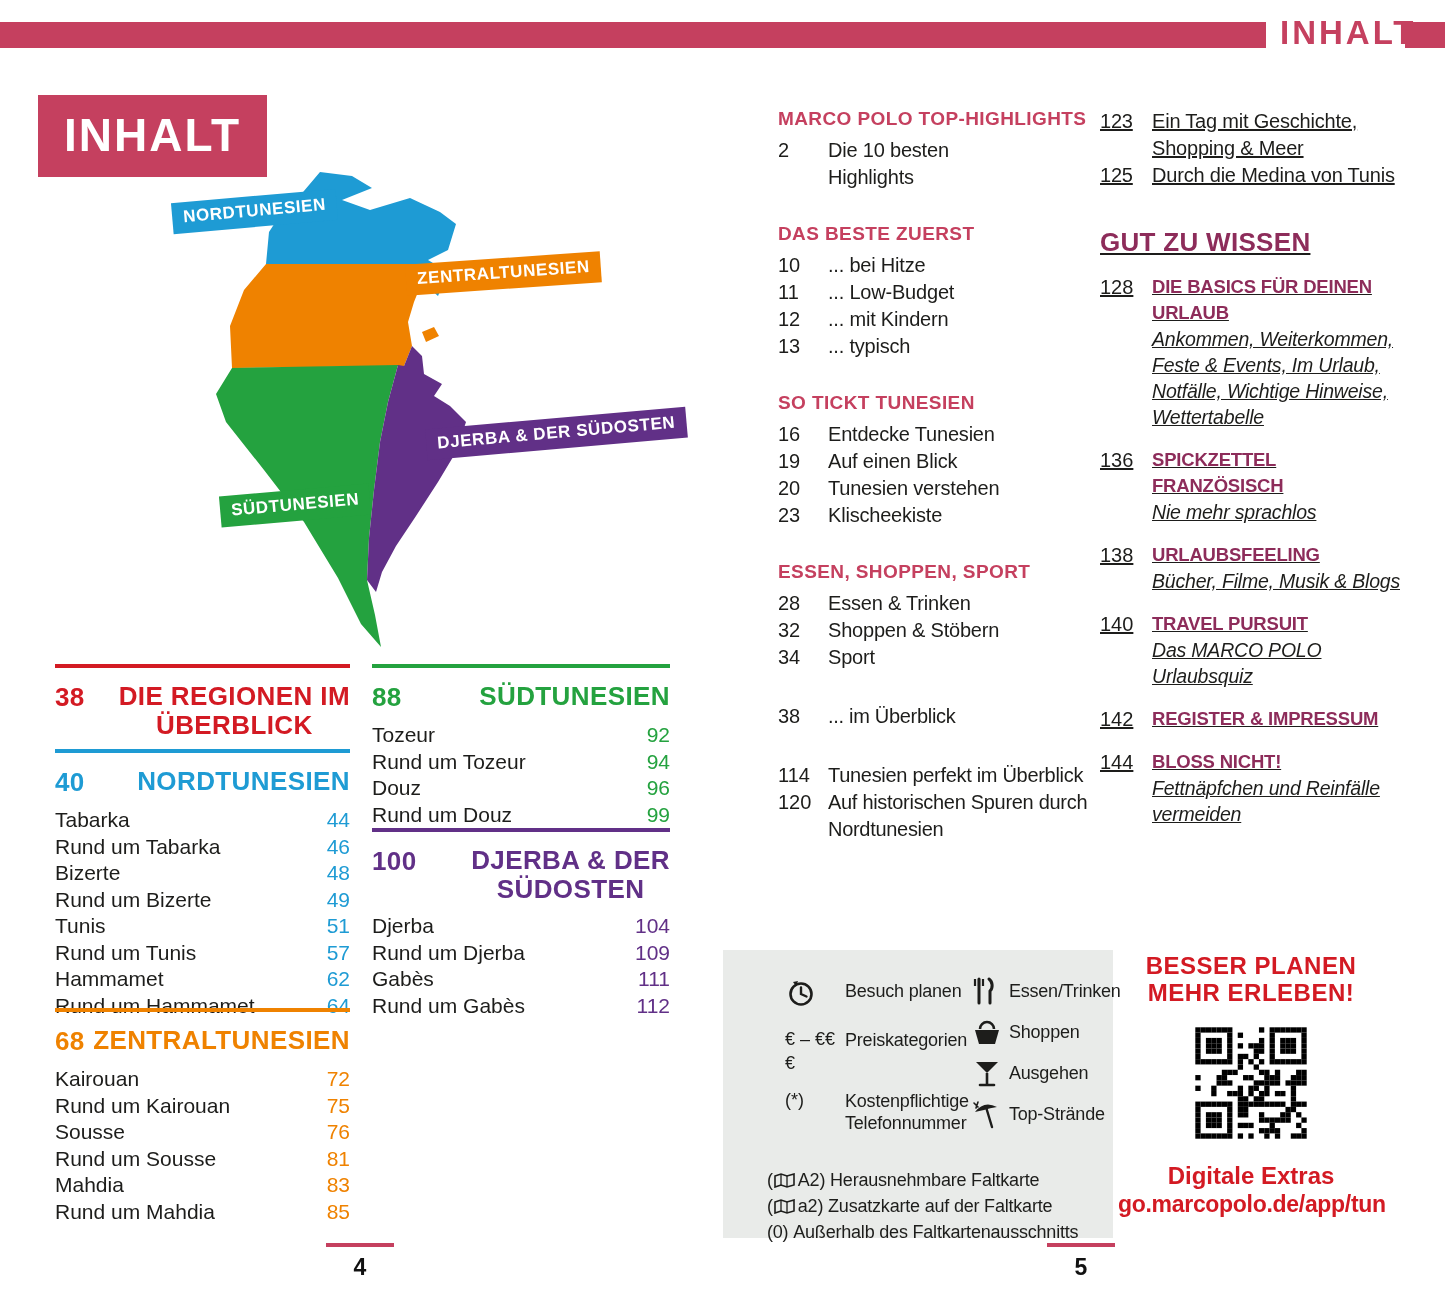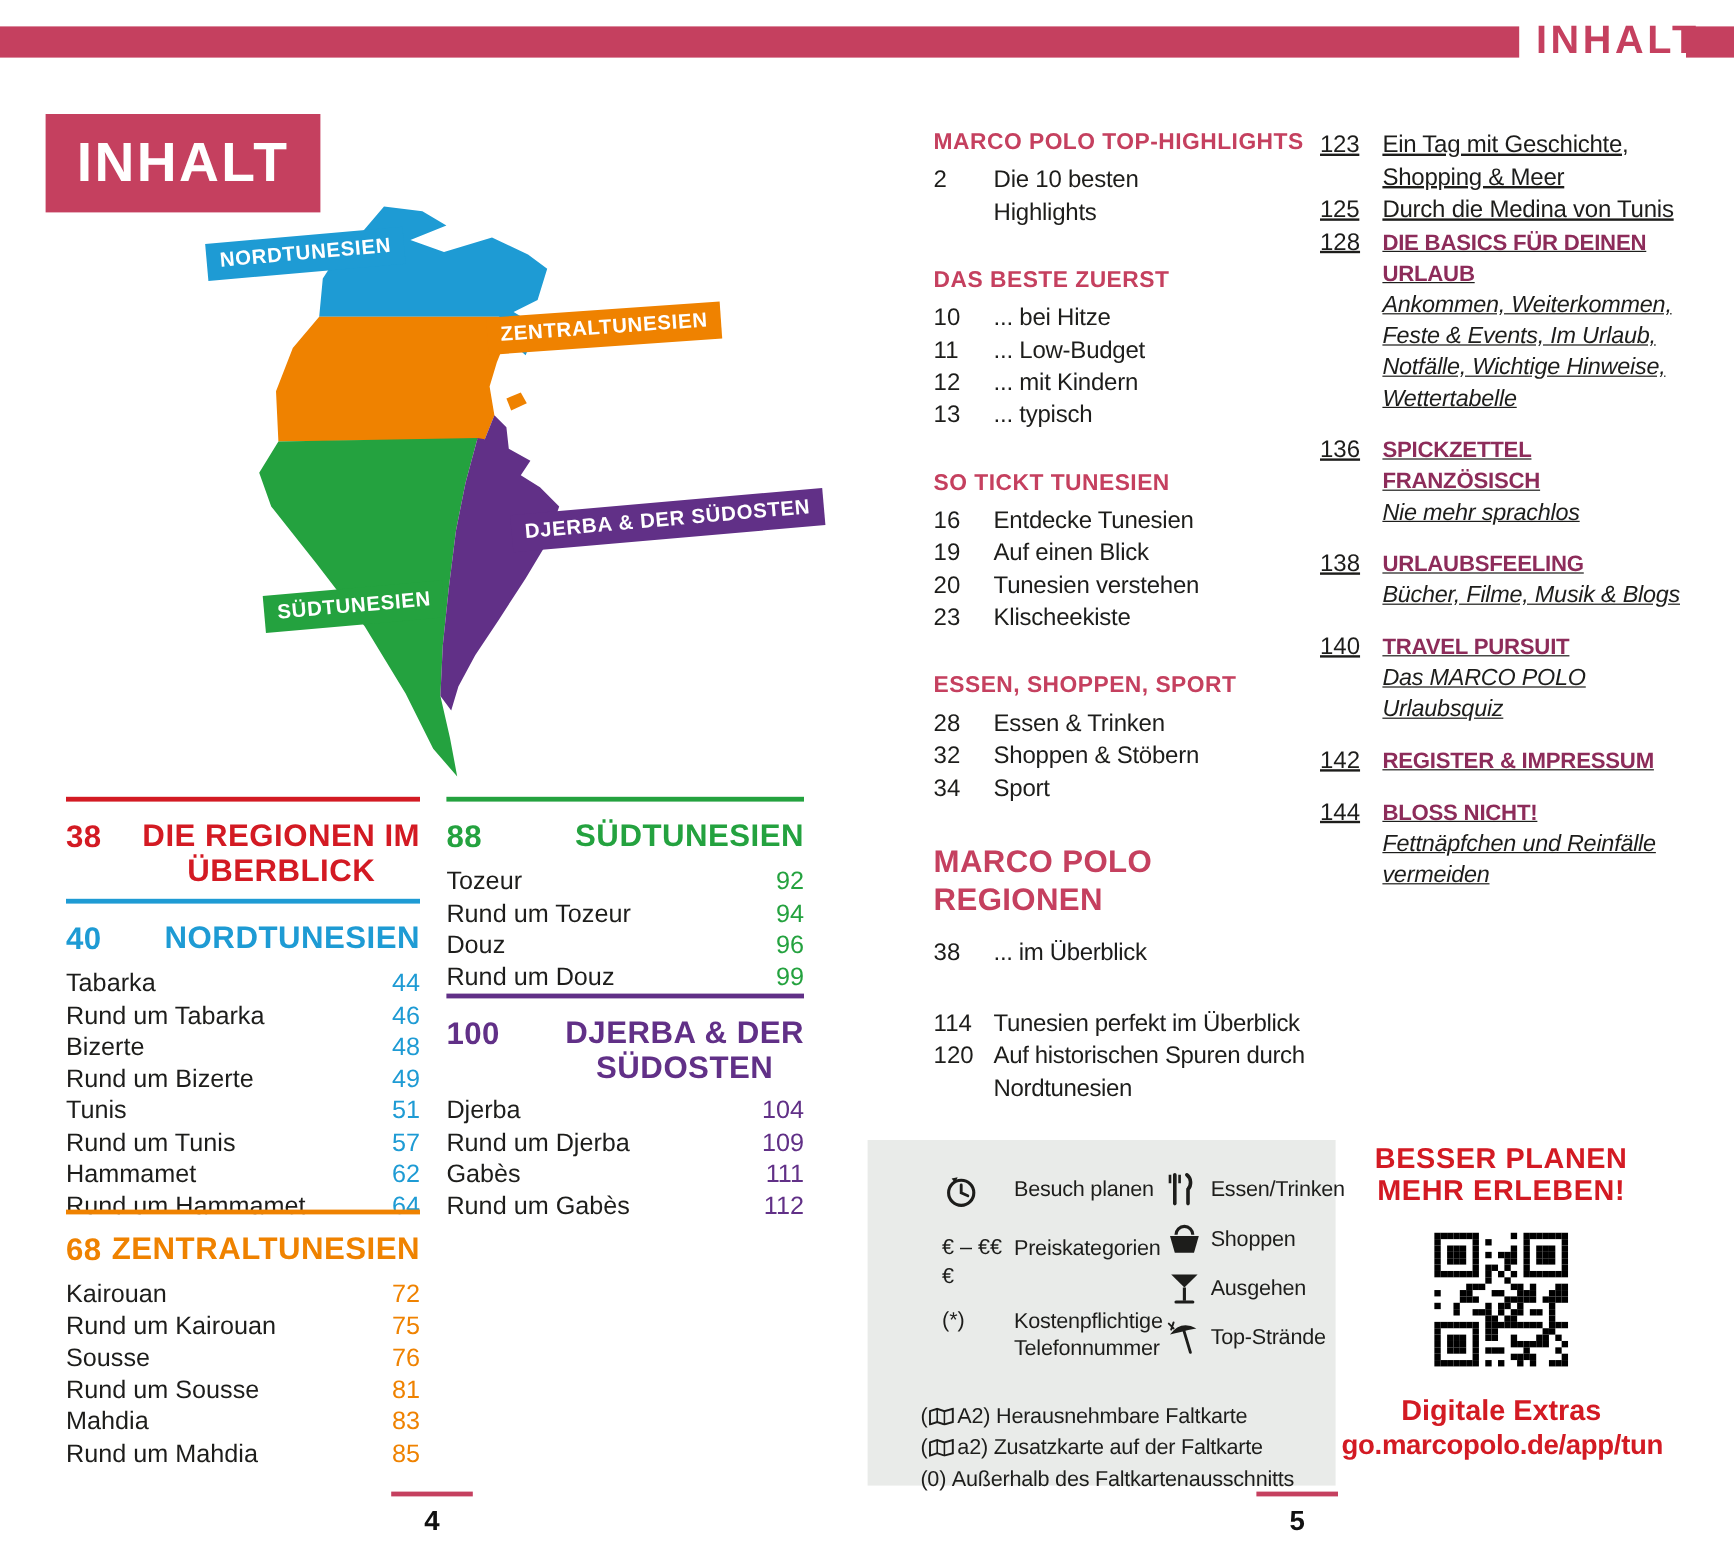--- a/index.html
+++ b/index.html
@@ -325,21 +325,20 @@
           <span class="mc-num">32</span>
           <span class="mc-txt">Shoppen &amp; Stöbern</span>
         </div>
       <div class="mc-row">
           <span class="mc-num">34</span>
           <span class="mc-txt">Sport</span>
         </div>
     </div>
 
     <div class="mc-sec">
-      <div class="mc-head big c-red">MARCO POLO REGIONEN</div>
       <div class="mc-row">
           <span class="mc-num">38</span>
           <span class="mc-txt wide">... im Überblick</span>
         </div>
     </div>
 
     <div class="mc-sec">
       <div class="mc-row">
           <span class="mc-num">114</span>
           <span class="mc-txt wide">Tunesien perfekt im Überblick</span>
@@ -354,20 +353,21 @@
   <div class="right-col">
     <div class="rc-row">
         <span class="rc-num">123</span>
         <span class="rc-txt">Ein Tag mit Geschichte, Shopping &amp; Meer</span>
       </div>
     <div class="rc-row">
         <span class="rc-num">125</span>
         <span class="rc-txt">Durch die Medina von Tunis</span>
       </div>
 
+    <div class="rc-head">GUT ZU WISSEN</div>
 
     <div class="rc-item">
       <span class="rc-num">128</span>
       <span class="rc-body">
           <span class="rc-title" style="display:block">DIE BASICS FÜR DEINEN URLAUB</span>
           <span class="rc-sub" style="display:block">Ankommen, Weiterkommen, Feste &amp; Events, Im Urlaub, Notfälle, Wichtige Hinweise, Wettertabelle</span>
         </span>
     </div>
     <div class="rc-item">
       <span class="rc-num">136</span>

